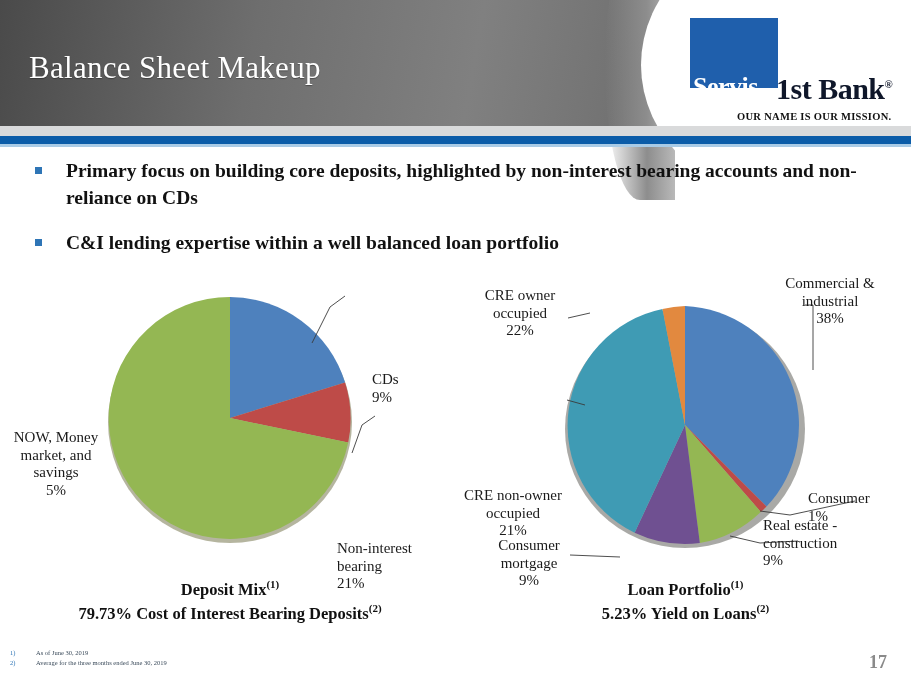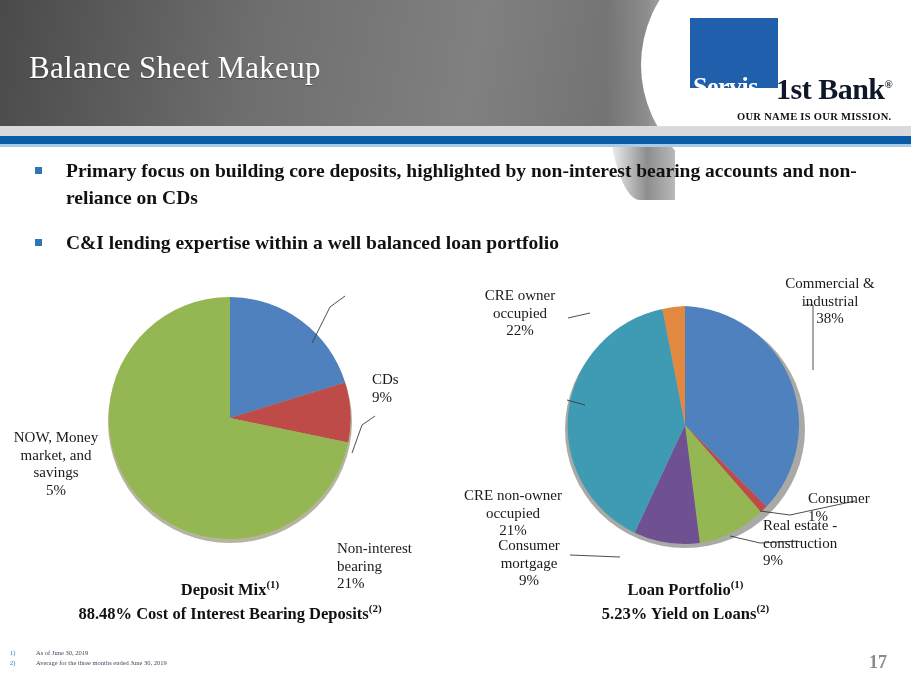--- a/index.html
+++ b/index.html
@@ -238,21 +238,21 @@
 21%</div>
     <div class="pie-label lbl-right" style="left:372px; top:106px; width:80px;">CDs
 9%</div>
     <div class="pie-label lbl-left" style="left:0px; top:164px; width:112px; text-align:center;">NOW, Money
 market, and
 savings
 5%</div>
 
     <div class="chart-caption" style="left:0px; top:312px; width:460px;">
       <div><span>Deposit Mix</span><span class="fn-sup">(1)</span></div>
-      <div><span>88.48% Cost of Interest Bearing Deposits</span><span class="fn-sup">(2)</span></div>
+      <div><span>79.73% Cost of Interest Bearing Deposits</span><span class="fn-sup">(2)</span></div>
     </div>
   </div>
 
   <div class="chart-block" style="left:460px; top:265px; width:451px; height:360px;">
 
     <svg class="pie-svg" width="451" height="360" viewBox="0 0 451 360">
       <ellipse cx="225" cy="164" rx="120" ry="119" fill="#40403a" opacity="0.45"></ellipse>
 
       <path d="M225,160 L225,41 A119,119 0 0,1 306.5,241.6 Z" fill="#4E81BD"></path>
 

